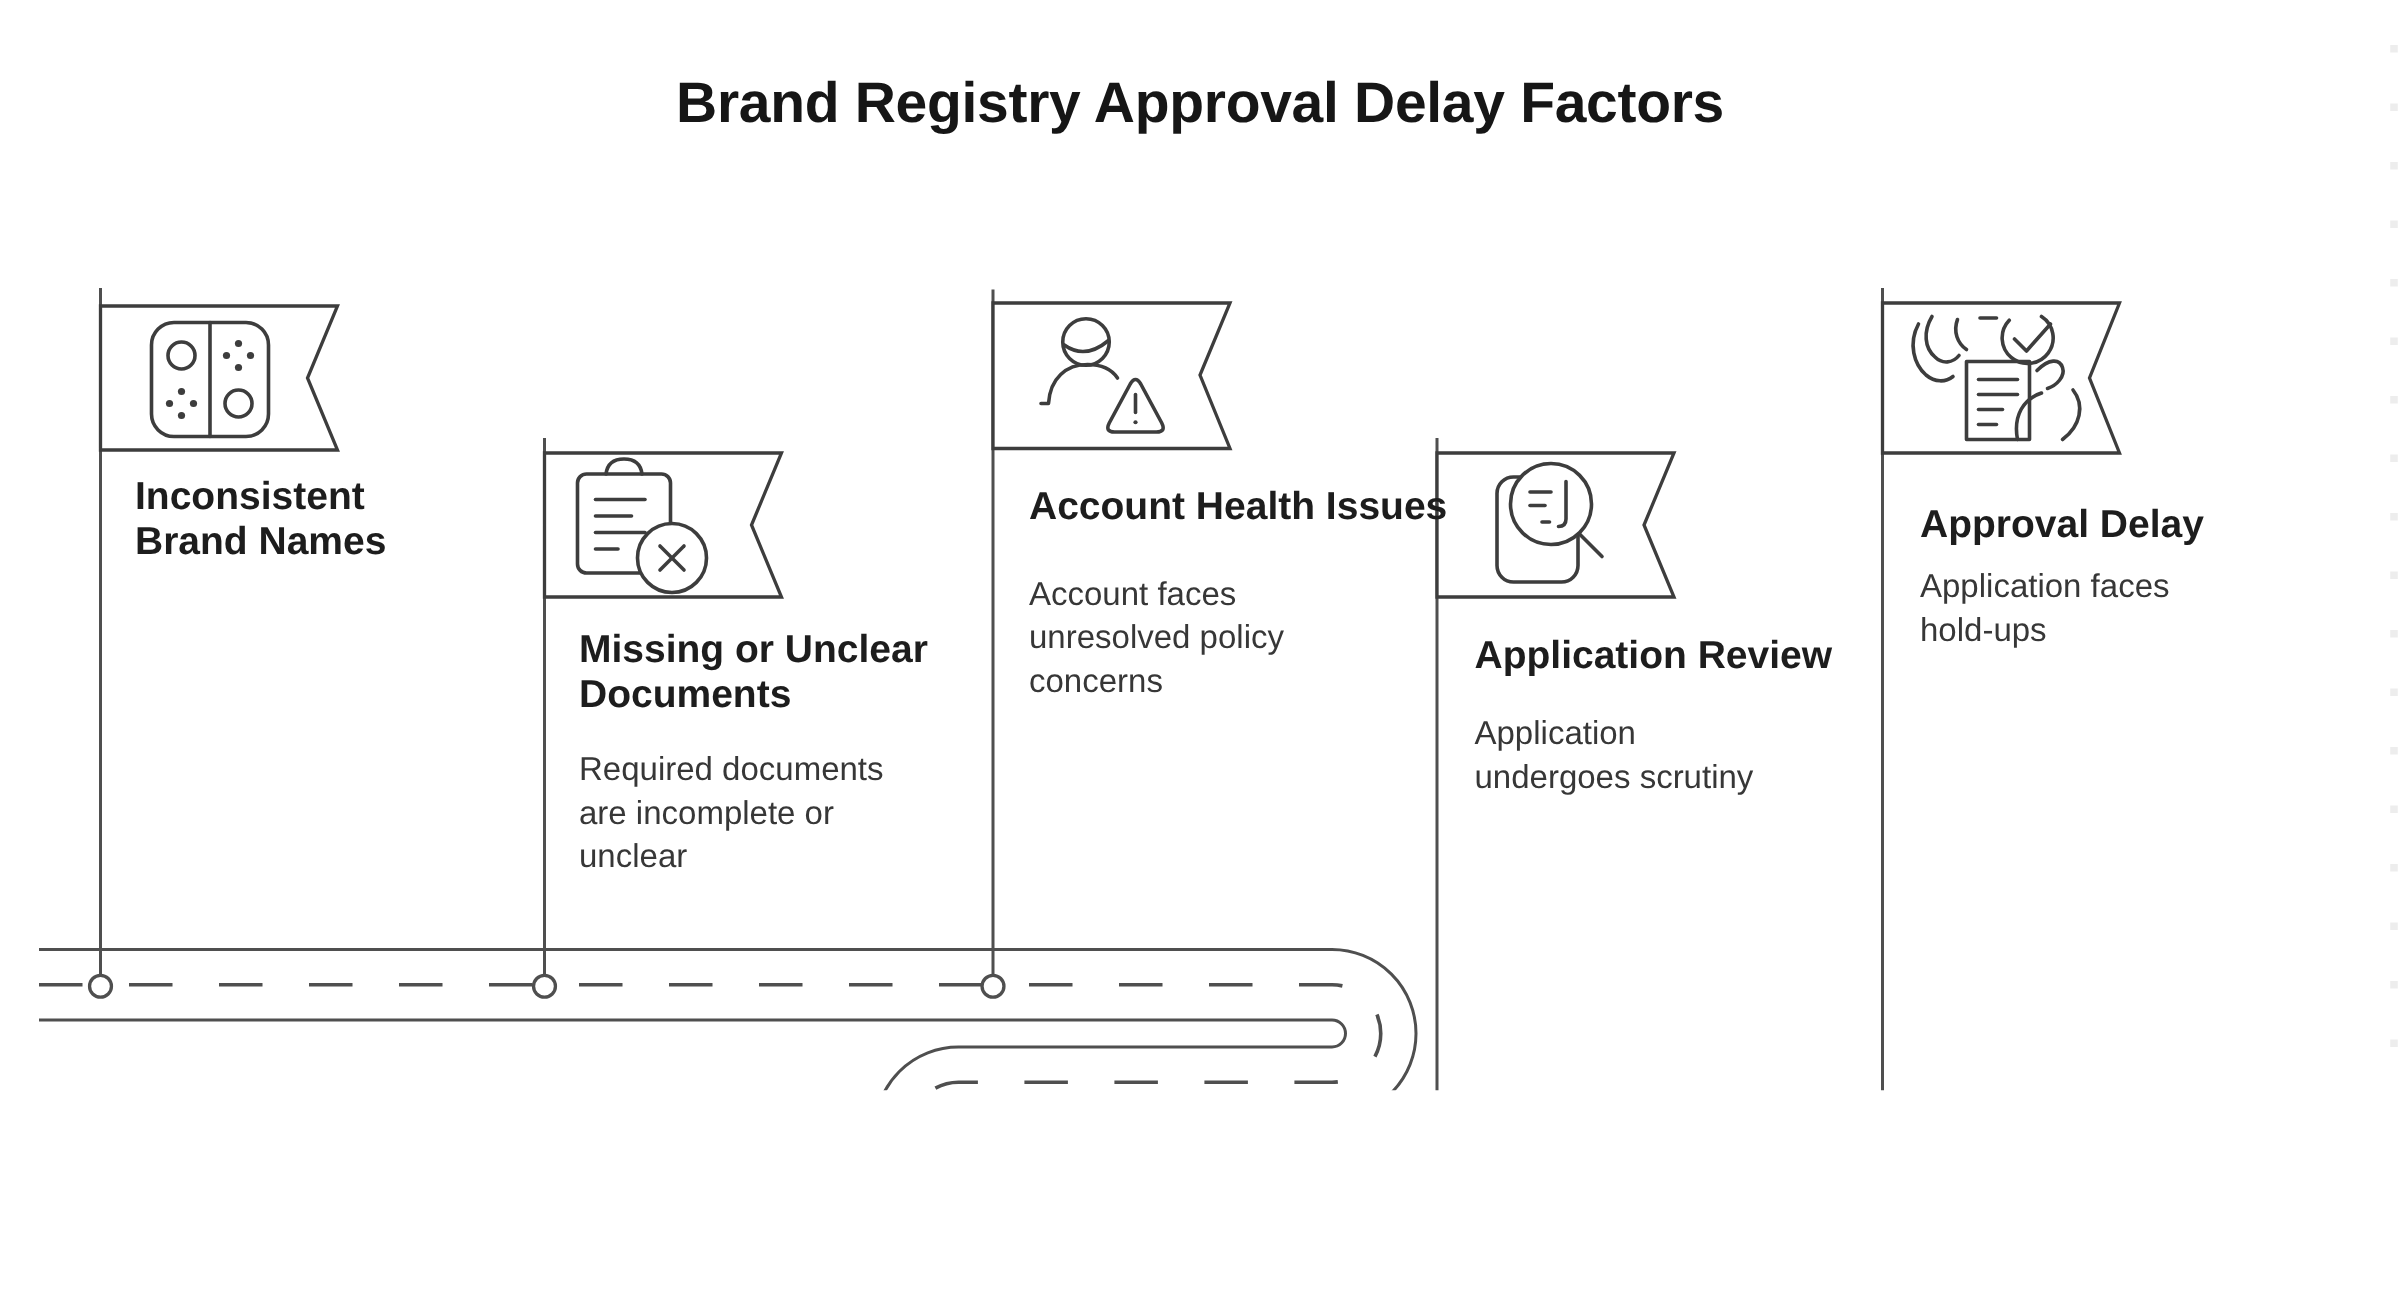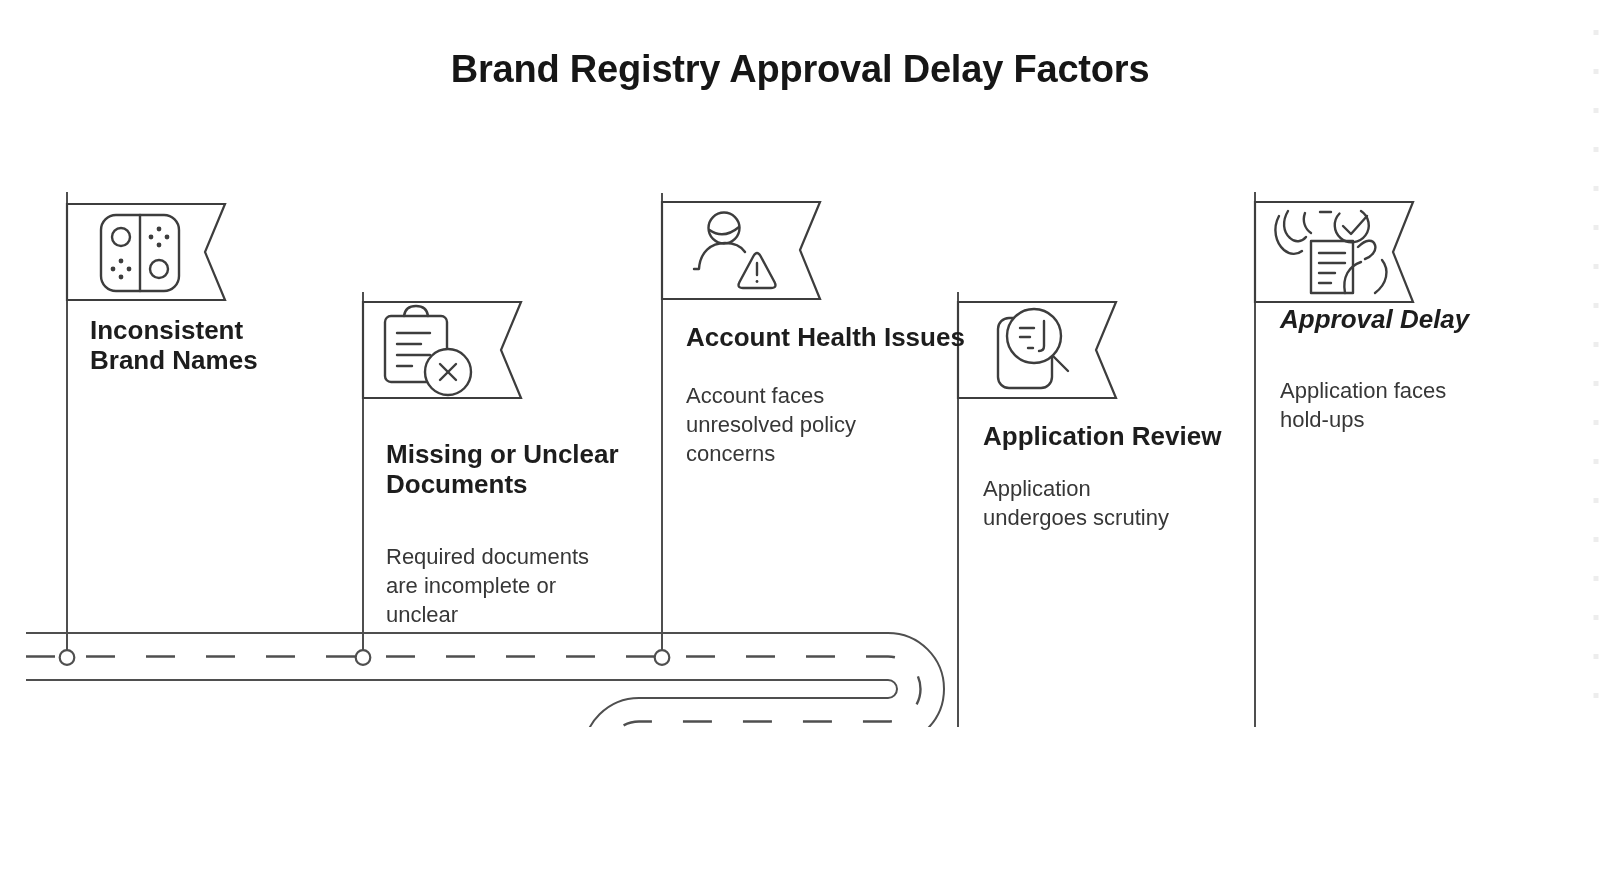--- a/index.html
+++ b/index.html
@@ -142,25 +142,25 @@
       <path d="M 1279 216 c -7 13 -3 27 5 34 c 6 5 13 5 18 1"></path>
       <path d="M 1305 213 c -3 8 0 16 6 20"></path>
       <path d="M 1358 247 c 8 -8 15 -8 17 -2 c 2 6 -4 12 -10 14"></path>
       <path d="M 1345 293 c -3 -16 4 -27 16 -31"></path>
       <path d="M 1375 293 c 12 -9 15 -23 7 -33"></path>
     </g>
   </svg>
 
   <div class="m-title" style="left:90px;top:315px;width:230px;">Inconsistent Brand Names</div>
 
-  <div class="m-title" style="left:386px;top:417px;width:245px;margin-top:22px;">Missing or Unclear Documents</div>
-  <div class="m-desc" style="left:386px;top:498px;width:215px;margin-top:44px;">Required documents are incomplete or unclear</div>
+  <div class="m-title" style="left:386px;top:417px;width:245px;">Missing or Unclear Documents</div>
+  <div class="m-desc" style="left:386px;top:498px;width:215px;">Required documents are incomplete or unclear</div>
 
   <div class="m-title nowrap" style="left:686px;top:322px;">Account Health Issues</div>
   <div class="m-desc" style="left:686px;top:381px;width:198px;">Account faces unresolved policy concerns</div>
 
   <div class="m-title nowrap" style="left:983px;top:421px;">Application Review</div>
   <div class="m-desc" style="left:983px;top:474px;width:198px;">Application undergoes scrutiny</div>
 
-  <div class="m-title nowrap" style="left:1280px;top:304px;font-style:italic;">Approval Delay</div>
+  <div class="m-title nowrap" style="left:1280px;top:334px;">Approval Delay</div>
   <div class="m-desc" style="left:1280px;top:376px;width:205px;">Application faces hold-ups</div>
 
 </div>
 
 </body></html>

